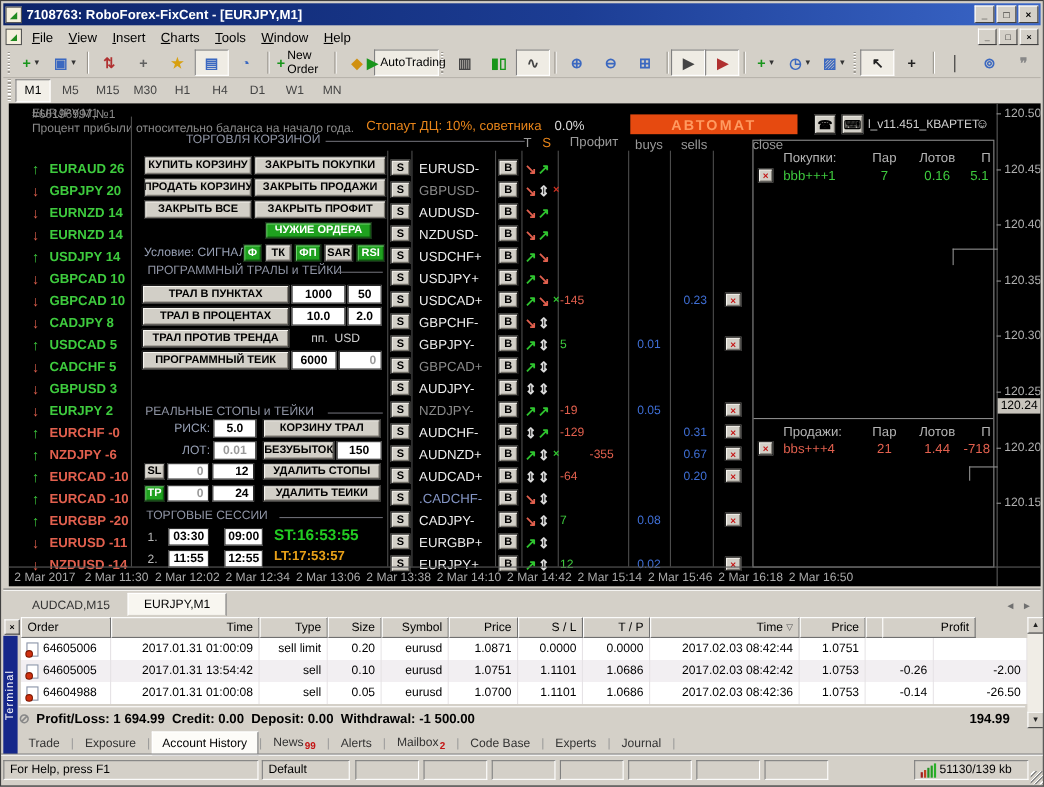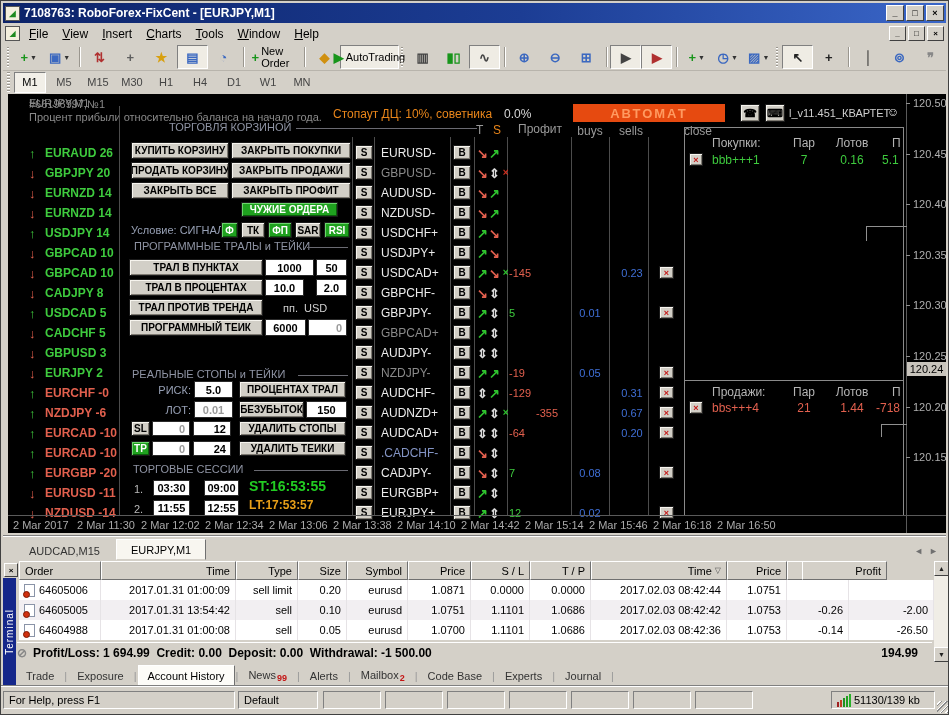--- a/index.html
+++ b/index.html
@@ -297,39 +297,39 @@
     <div class="ea-btn ea-green" style="left:233px;top:108px;width:97px;height:15px;">ЧУЖИЕ ОРДЕРА</div>
     <div class="ea-label" style="left:123px;top:130px;">Условие: СИГНАЛ</div>
     <div class="abs" id="cond-btns" style="left:213px;top:128px;display:flex;gap:3px;height:16px;">
         <div class="ea-btn ea-green" style="position: relative; width: 17px; height: 16px;">Ф</div>
         <div class="ea-btn" style="position: relative; width: 24px; height: 16px;">ТК</div>
         <div class="ea-btn ea-green" style="position: relative; width: 24px; height: 16px;">ФП</div>
         <div class="ea-btn" style="position: relative; width: 26px; height: 16px;">SAR</div>
         <div class="ea-btn ea-green" style="position: relative; width: 26px; height: 16px;">RSI</div>
       </div>
 
-    <div class="sec-head" style="left:126px;top:146px;">ПРОГРАММНЫЕ ТРАЛЫ и ТЕЙКИ</div>
+    <div class="sec-head" style="left:126px;top:146px;">ПРОГРАММНЫЙ ТРАЛЫ и ТЕЙКИ</div>
     <div class="dash" style="left:299px;top:153px;width:41px;"></div>
     <div class="ea-btn" style="left:121px;top:165px;width:134px;height:17px;">ТРАЛ В ПУНКТАХ</div>
     <div class="ea-input" style="left:257px;top:165px;width:49px;height:17px;">1000</div>
     <div class="ea-input" style="left:308px;top:165px;width:31px;height:17px;">50</div>
     <div class="ea-btn" style="left:121px;top:185px;width:134px;height:17px;">ТРАЛ В ПРОЦЕНТАХ</div>
-    <div class="ea-input" style="left:257px;top:185px;width:39px;height:17px;">10.0</div>
+    <div class="ea-input" style="left:257px;top:185px;width:49px;height:17px;">10.0</div>
     <div class="ea-input" style="left:308px;top:185px;width:31px;height:17px;">2.0</div>
     <div class="ea-btn" style="left:121px;top:205px;width:134px;height:17px;">ТРАЛ ПРОТИВ ТРЕНДА</div>
     <div class="abs" style="left:275px;top:208px;color:#d0d0d0;font-size:11px;white-space:pre;">пп.  USD</div>
     <div class="ea-btn" style="left:121px;top:225px;width:134px;height:17px;">ПРОГРАММНЫЙ ТЕИК</div>
     <div class="ea-input" style="left:257px;top:225px;width:41px;height:17px;">6000</div>
     <div class="ea-input dim" style="left:300px;top:225px;width:39px;height:17px;justify-content:flex-end;padding-right:4px;">0</div>
 
     <div class="sec-head" style="left:124px;top:274px;">РЕАЛЬНЫЕ СТОПЫ и ТЕЙКИ</div>
     <div class="dash" style="left:290px;top:281px;width:50px;"></div>
     <div class="ea-label" style="left:121px;top:290px;width:62px;text-align:right;">РИСК:</div>
     <div class="ea-input" style="left:186px;top:287px;width:39px;height:17px;">5.0</div>
-    <div class="ea-btn" style="left:231px;top:287px;width:107px;height:17px;">ПРОЦЕНТАХ ТРАЛ</div>
+    <div class="ea-btn" style="left:231px;top:287px;width:107px;height:17px;">КОРЗИНУ ТРАЛ</div>
     <div class="ea-label" style="left:121px;top:310px;width:62px;text-align:right;">ЛОТ:</div>
     <div class="ea-input dim" style="left:186px;top:307px;width:39px;height:17px;">0.01</div>
     <div class="ea-btn" style="left:231px;top:307px;width:65px;height:17px;">БЕЗУБЫТОК</div>
     <div class="ea-input" style="left:298px;top:307px;width:41px;height:17px;">150</div>
     <div class="ea-btn" style="left:123px;top:327px;width:19px;height:15px;">SL</div>
     <div class="ea-input dim" style="left:144px;top:327px;width:38px;height:15px;justify-content:flex-end;padding-right:4px;">0</div>
     <div class="ea-input" style="left:185px;top:327px;width:38px;height:15px;justify-content:flex-end;padding-right:4px;">12</div>
     <div class="ea-btn" style="left:231px;top:327px;width:107px;height:15px;">УДАЛИТЬ СТОПЫ</div>
     <div class="ea-btn ea-green" style="left:123px;top:347px;width:19px;height:15px;">TP</div>
     <div class="ea-input dim" style="left:144px;top:347px;width:38px;height:15px;justify-content:flex-end;padding-right:4px;">0</div>

